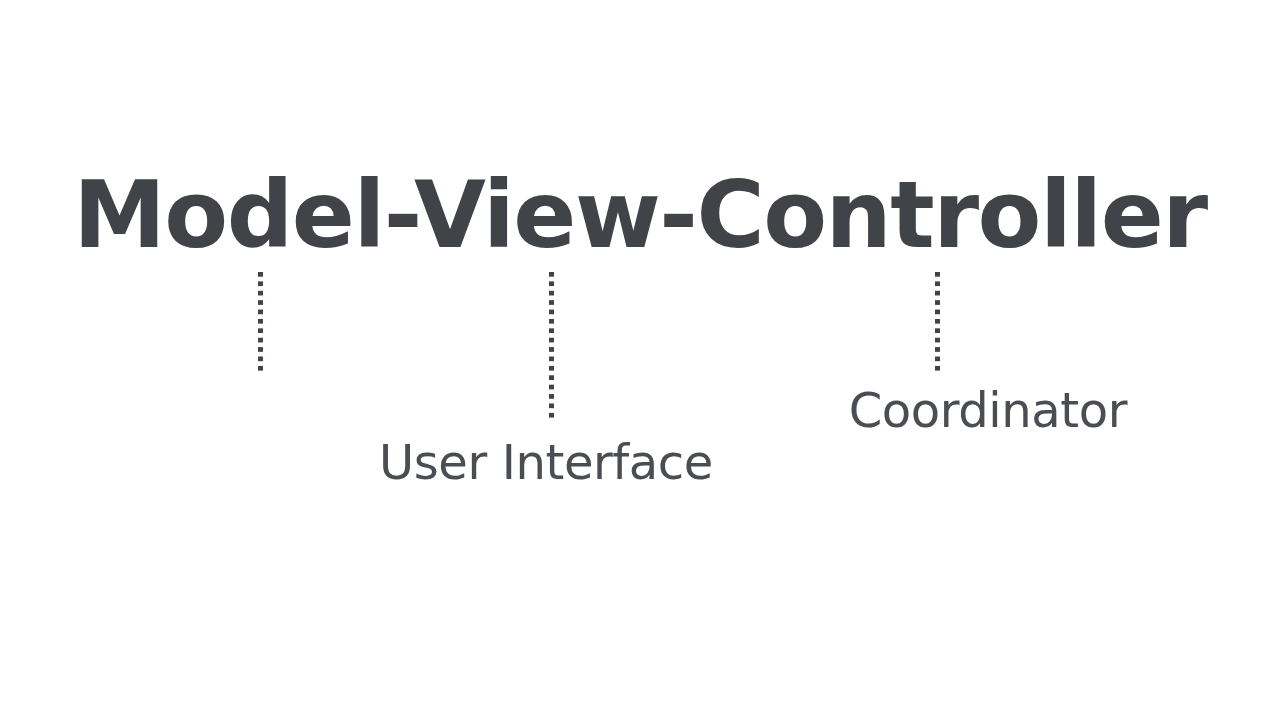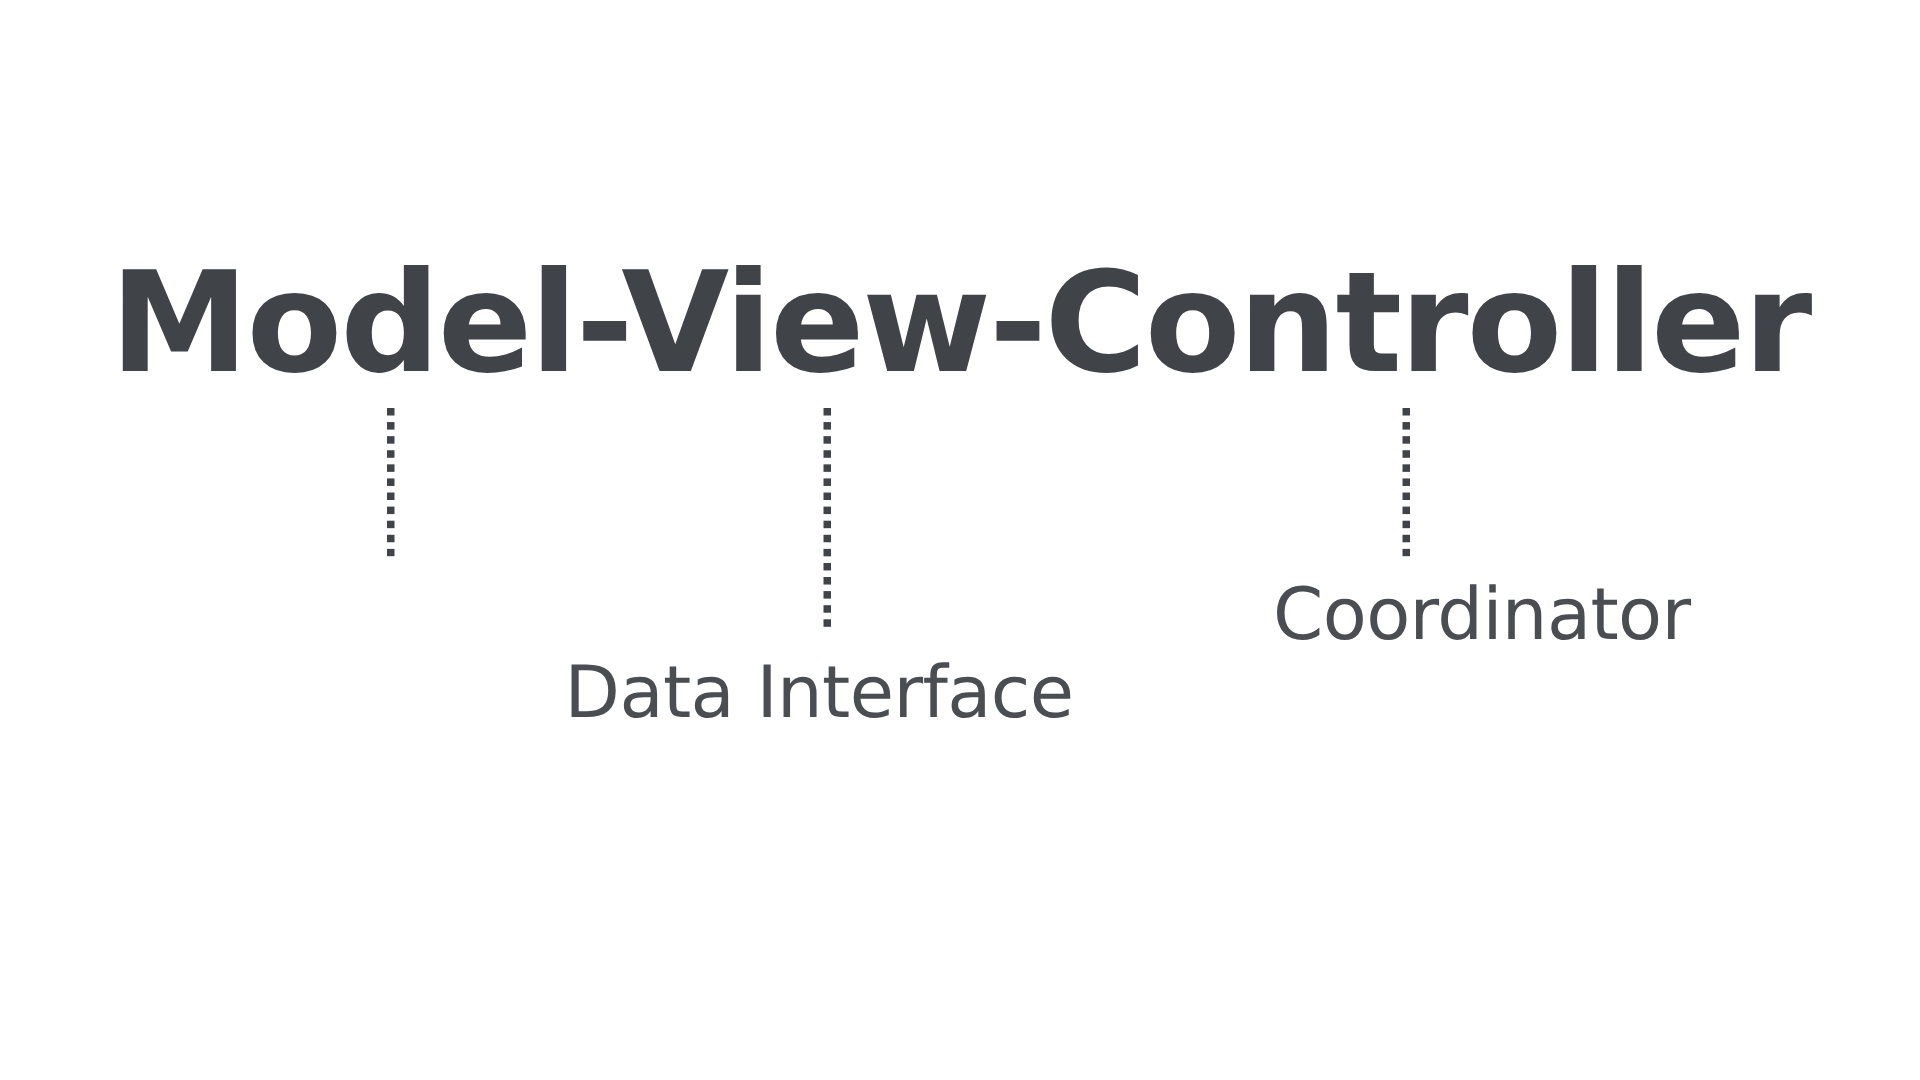--- a/index.html
+++ b/index.html
@@ -100,16 +100,16 @@
 <body>
 
 <div id="slide">
 
   <div class="diagram-title">Model-View-Controller</div>
 
   <div class="connector connector-model"></div>
   <div class="connector connector-view"></div>
   <div class="connector connector-controller"></div>
 
-  <div class="label label-ui">Data Interface</div>
+  <div class="label label-ui">User Interface</div>
   <div class="label label-coordinator">Coordinator</div>
 
 </div>
 
 </body></html>

